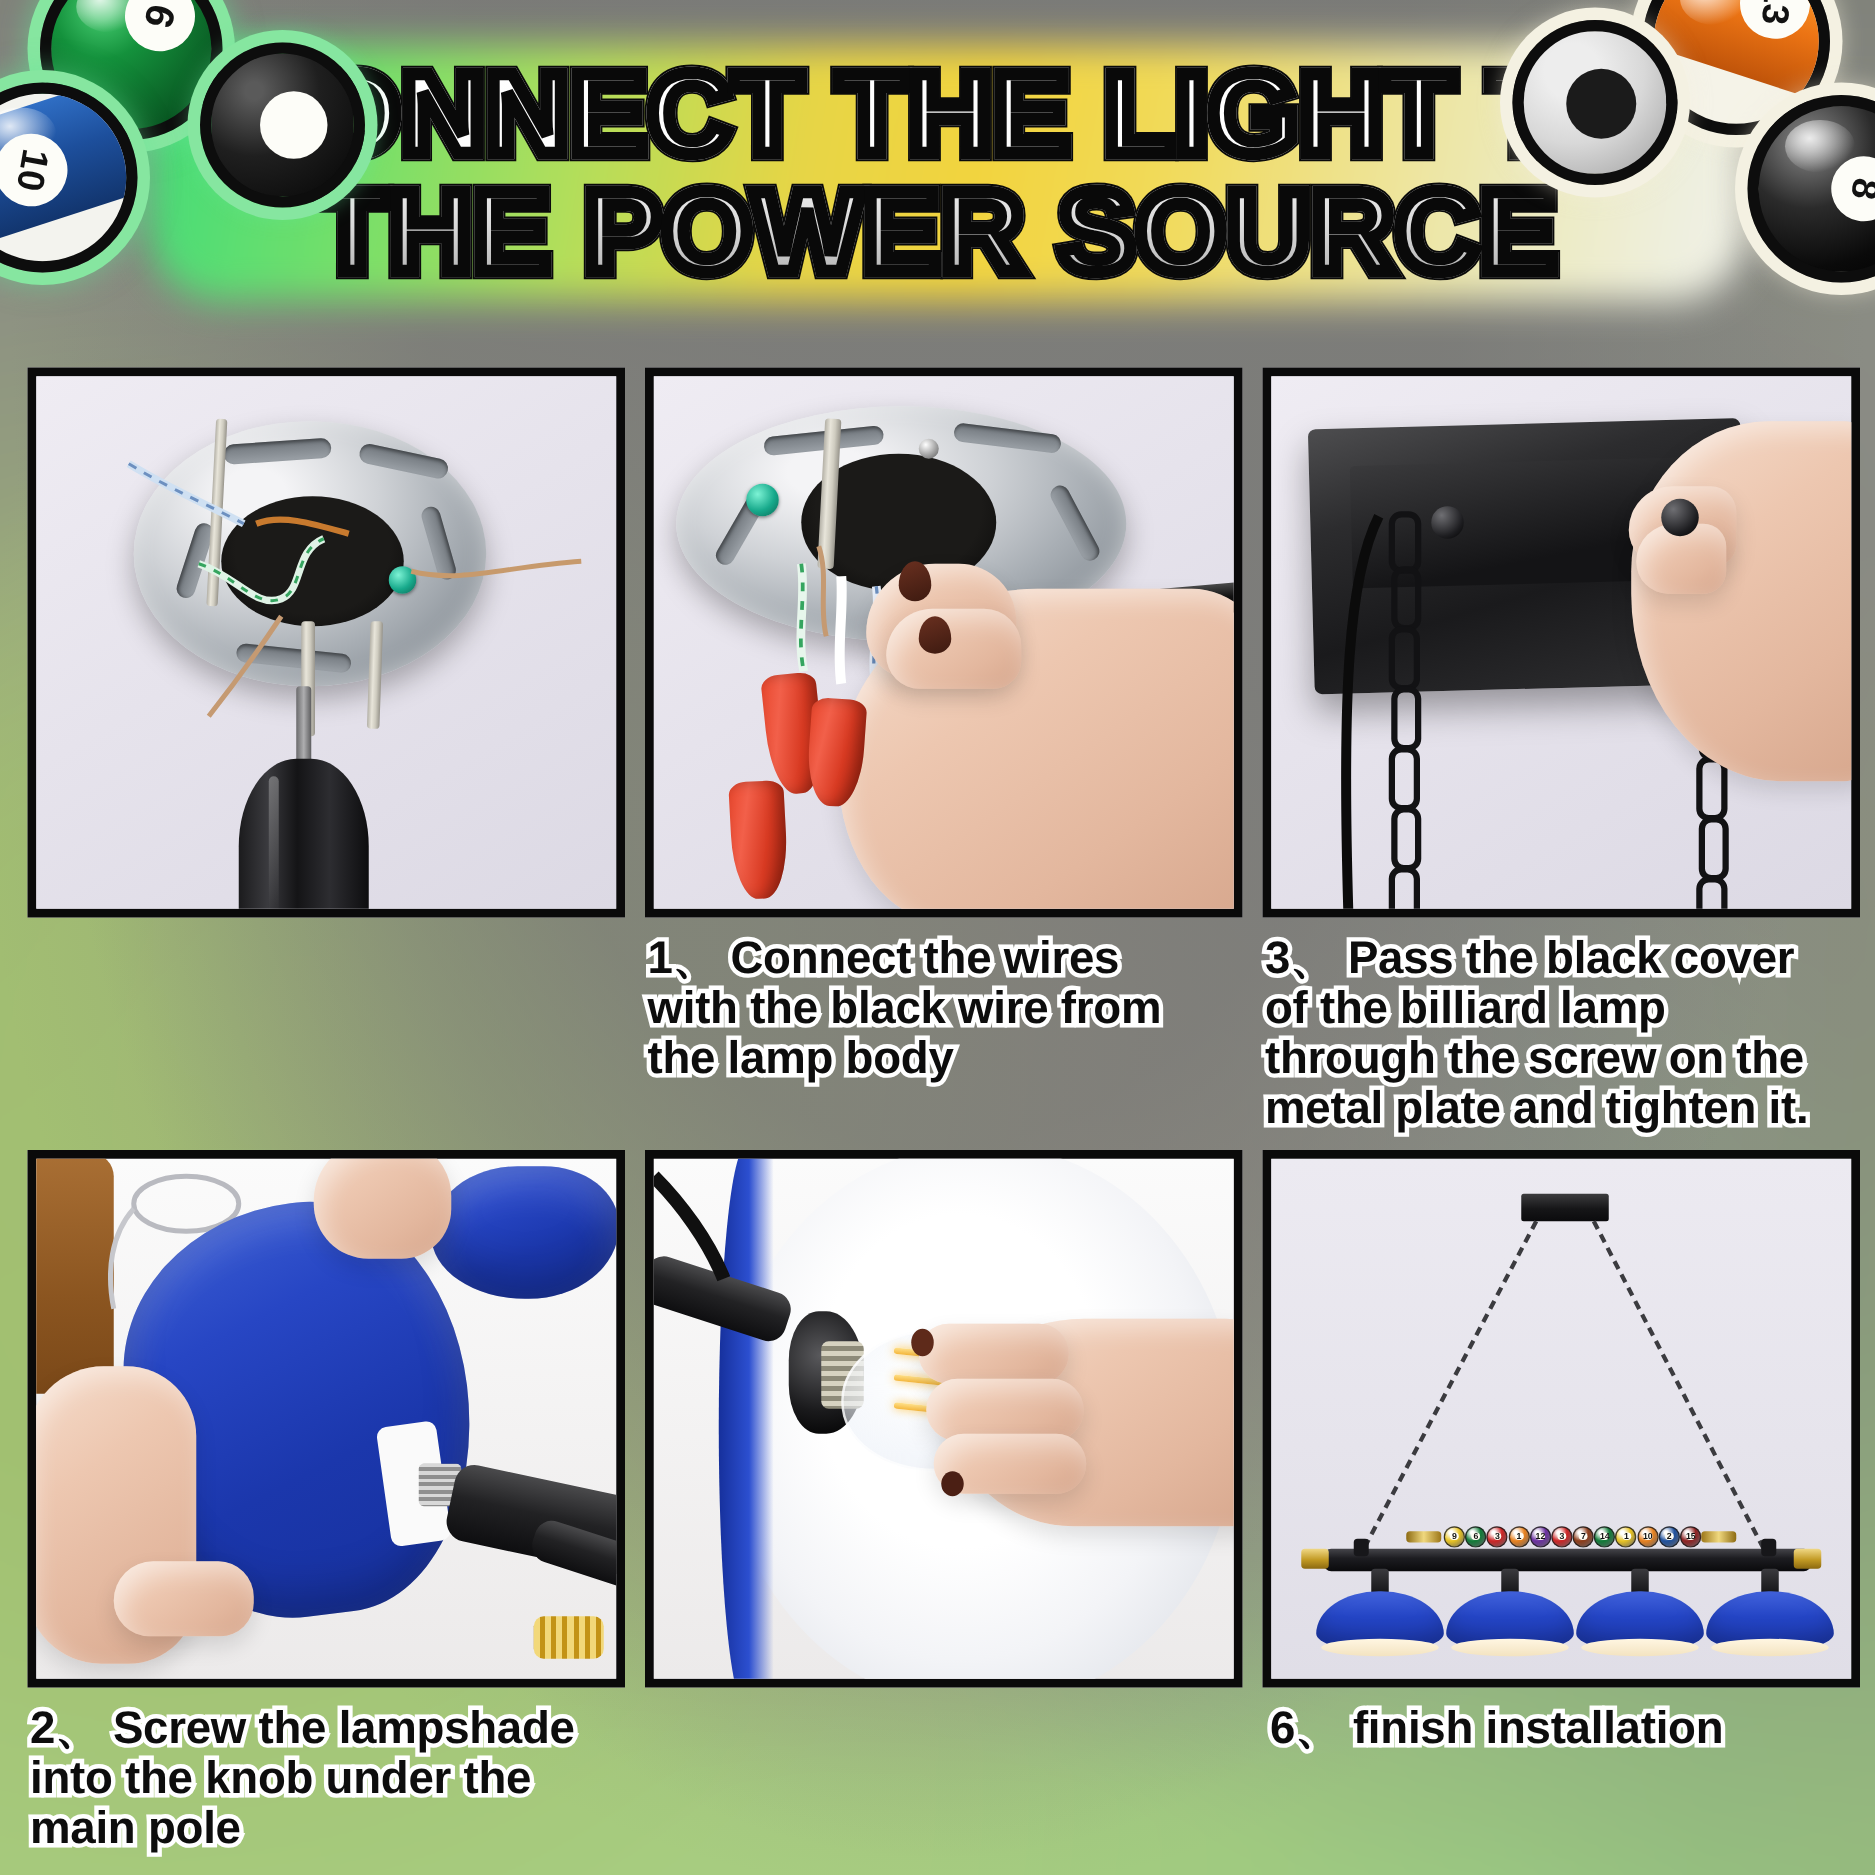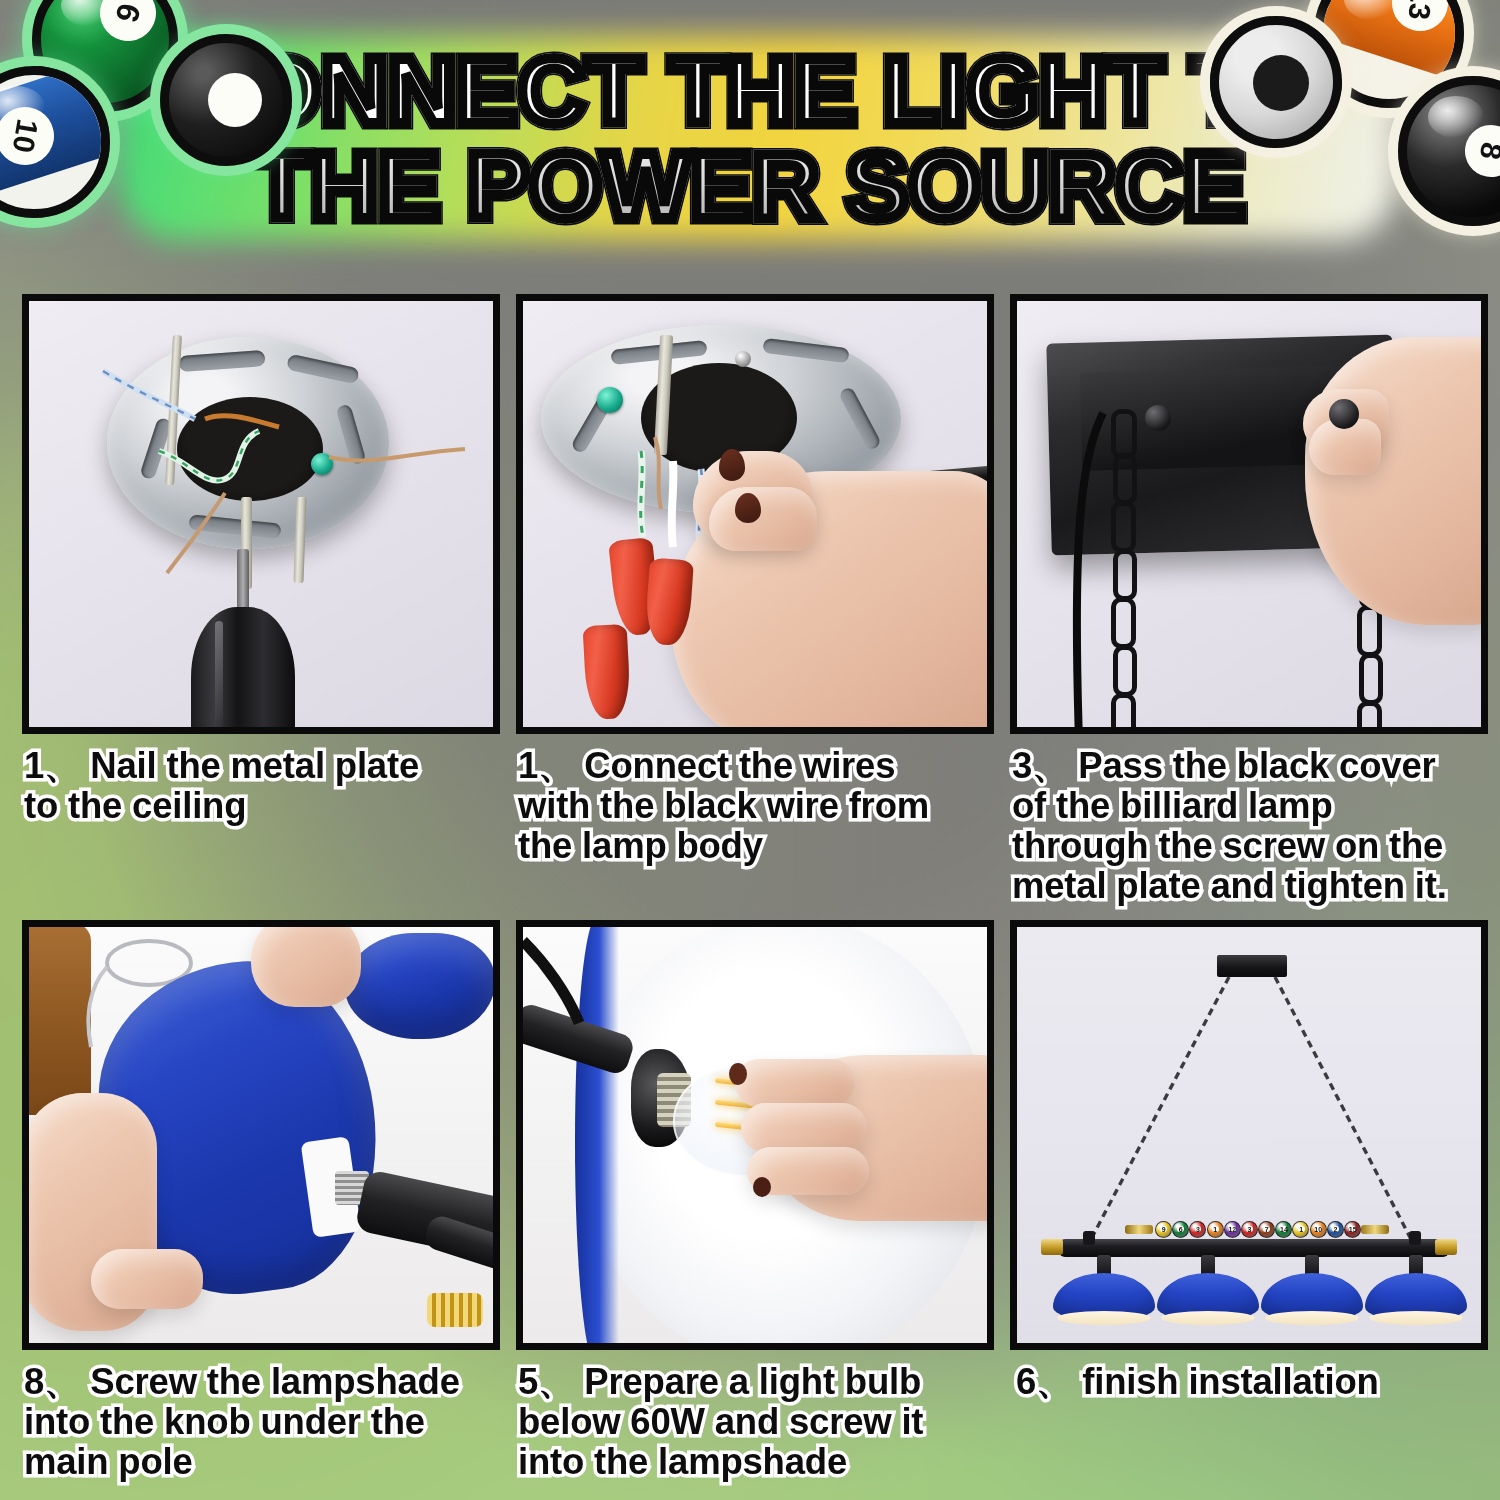--- a/index.html
+++ b/index.html
@@ -388,22 +388,20 @@
         <path d="M130 150 C160 160 176 186 196 178 C214 171 206 140 230 130" stroke="#dff3e6" stroke-width="6" fill="none"></path>
         <path d="M130 150 C160 160 176 186 196 178 C214 171 206 140 230 130" stroke="#35a55f" stroke-width="2.4" fill="none" stroke-dasharray="6 7"></path>
         <path d="M176 118 C196 110 222 118 250 126" stroke="#c87a2e" stroke-width="5" fill="none"></path>
         <path d="M196 192 C180 216 160 244 138 272" stroke="#c59a72" stroke-width="4" fill="none"></path>
         <path d="M300 156 C340 166 376 152 436 148" stroke="#c79a6c" stroke-width="4" fill="none"></path>
       </svg>
       <div class="drill-bit" style="left:208px;top:248px;width:12px;height:74px;"></div>
       <div class="drill-body" style="left:162px;top:306px;width:104px;height:136px;"></div>
       <div style="position:absolute;left:186px;top:320px;width:8px;height:112px;background:linear-gradient(180deg,rgba(255,255,255,.3),rgba(255,255,255,0));border-radius:8px;"></div>
     </div>
-    <div class="caption" style="left:2px;top:452px;width:486px;">1、 Nail the metal plate
-to the ceiling</div>
   </div>
 
   <div class="cell" style="left:516px;top:22px;width:478px;height:600px;">
     <div class="photo" style="width:478px;height:440px;">
       <div class="scene wall-lav"></div>
       <div class="plate-round" style="left:18px;top:24px;width:360px;height:188px;"></div>
       <div class="slot" style="left:88px;top:44px;width:96px;height:15px;transform:rotate(-6deg);"></div>
       <div class="slot" style="left:240px;top:42px;width:86px;height:15px;transform:rotate(7deg);"></div>
       <div class="slot" style="left:36px;top:112px;width:70px;height:15px;transform:rotate(-60deg);"></div>
       <div class="slot" style="left:304px;top:110px;width:66px;height:15px;transform:rotate(62deg);"></div>
@@ -487,21 +485,21 @@
       <div class="shade-blue" style="left:316px;top:6px;width:150px;height:106px;border-radius:46% 40% 48% 50% / 52% 44% 54% 48%;"></div>
       <div style="position:absolute;left:278px;top:212px;width:48px;height:96px;background:#fafafa;border-radius:8px;transform:rotate(-8deg);"></div>
       <div style="position:absolute;left:306px;top:244px;width:34px;height:34px;background:repeating-linear-gradient(180deg,#d8d8d8 0 3px,#8f8f8f 3px 6px);border-radius:4px;"></div>
       <div class="pole-black" style="left:330px;top:258px;width:160px;height:62px;border-radius:16px;transform:rotate(12deg);"></div>
       <div class="pole-black" style="left:396px;top:300px;width:96px;height:34px;transform:rotate(18deg);"></div>
       <div class="brass" style="left:398px;top:366px;width:56px;height:34px;border-radius:8px;background:repeating-linear-gradient(90deg,#f2d879 0 5px,#c39316 5px 9px);"></div>
       <div class="hand" style="left:222px;top:-16px;width:110px;height:96px;border-radius:50px 46px 40px 44px;"></div>
       <div class="hand" style="left:-8px;top:166px;width:136px;height:238px;border-radius:62px 56px 54px 60px;"></div>
       <div class="hand" style="left:62px;top:322px;width:112px;height:60px;border-radius:40px 36px 34px 36px;"></div>
     </div>
-    <div class="caption" style="left:2px;top:442px;width:488px;">8、 Screw the lampshade
+    <div class="caption" style="left:2px;top:442px;width:488px;">2、 Screw the lampshade
 into the knob under the
 main pole</div>
   </div>
 
   <div class="cell" style="left:516px;top:648px;width:478px;height:560px;">
     <div class="photo" style="width:478px;height:430px;">
       <div class="scene table-white"></div>
       <div class="shade-inner-white" style="left:56px;top:-12px;width:410px;height:452px;"></div>
       <div style="position:absolute;left:52px;top:-10px;width:44px;height:450px;
                   background:linear-gradient(90deg,#16309c,#2c4fd0 55%,rgba(44,79,208,0));
@@ -517,23 +515,20 @@
       <div class="filament" style="left:192px;top:154px;width:60px;height:5px;transform:rotate(6deg);"></div>
       <div class="filament" style="left:192px;top:176px;width:68px;height:5px;transform:rotate(6deg);"></div>
       <div class="filament" style="left:192px;top:198px;width:62px;height:5px;transform:rotate(6deg);"></div>
       <div class="hand" style="left:240px;top:128px;width:252px;height:166px;border-radius:120px 40px 30px 110px / 90px 30px 34px 100px;"></div>
       <div class="hand" style="left:212px;top:132px;width:120px;height:48px;border-radius:30px;"></div>
       <div class="hand" style="left:218px;top:176px;width:126px;height:50px;border-radius:30px;"></div>
       <div class="hand" style="left:224px;top:220px;width:122px;height:48px;border-radius:30px;"></div>
       <div style="position:absolute;left:206px;top:136px;width:18px;height:22px;border-radius:50%;background:#5e2a1a;"></div>
       <div style="position:absolute;left:230px;top:250px;width:18px;height:20px;border-radius:50%;background:#4b1f14;"></div>
     </div>
-    <div class="caption" style="left:2px;top:442px;width:490px;">5、 Prepare a light bulb
-below 60W and screw it
-into the lampshade</div>
   </div>
 
   <div class="cell" style="left:1010px;top:648px;width:478px;height:560px;">
     <div class="photo" style="width:478px;height:430px;">
       <div class="scene lamp-bg"></div>
 
       <div class="ceil-plate" style="left:200px;top:28px;width:70px;height:22px;"></div>
 
       <svg style="position:absolute;left:0;top:0;width:478px;height:430px;" viewBox="0 0 478 430">
         <path d="M212 50 L72 316" stroke="#3b3b3f" stroke-width="3.4" fill="none" stroke-dasharray="7 5"></path>

